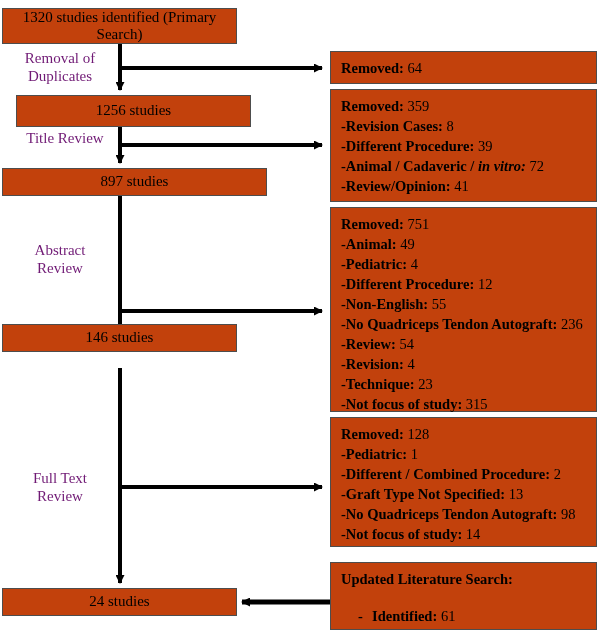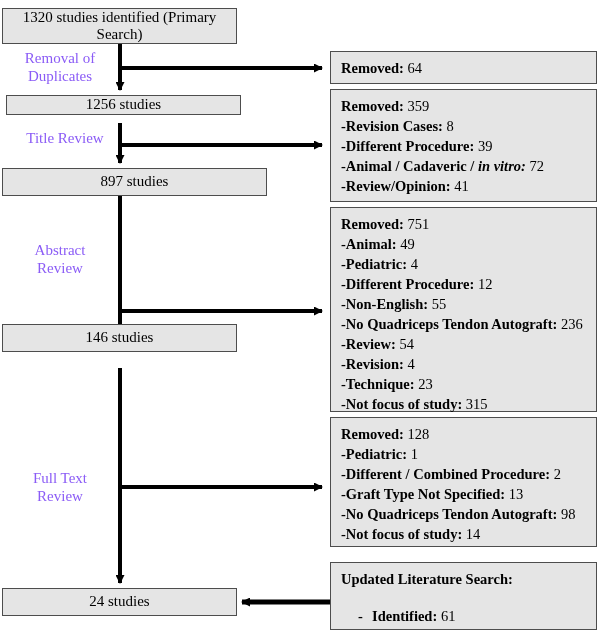--- a/index.html
+++ b/index.html
@@ -16,21 +16,21 @@
   }
   #diagram {
     position: relative;
     width: 600px;
     height: 630px;
   }
   .box {
     position: absolute;
     box-sizing: border-box;
     border: 1.5px solid #4d4d4d;
-    background: #e5e5e5;
+    background: #c2410c;
   }
   .box-center {
     display: flex;
     align-items: center;
     justify-content: center;
     text-align: center;
     font-size: 15px;
     line-height: 1.15;
     padding: 2px 6px;
   }
@@ -50,21 +50,21 @@
   }
   .box-list .row i {
     font-style: italic;
     font-weight: bold;
   }
   .stage-label {
     position: absolute;
     text-align: center;
     font-size: 15px;
     line-height: 1.18;
-    color: #8b5cf6;
+    color: #701a75;
   }
   svg.edges {
     position: absolute;
     left: 0;
     top: 0;
     width: 600px;
     height: 630px;
     pointer-events: none;
   }
   .updated-list {
@@ -134,21 +134,21 @@
 
     <g>
       <line x1="330" y1="602" x2="242" y2="602" stroke="#000000" stroke-width="5" marker-end="url(#arrow-left)"></line>
     </g>
   </svg>
 
   <div class="box box-center" style="left:2px; top:8px; width:235px; height:36px;">
     <span>1320 studies identified (Primary Search)</span>
   </div>
 
-  <div class="box box-center" style="left:6px; top:95px; width:235px; height:20px;">
+  <div class="box box-center" style="left:16px; top:95px; width:235px; height:32px;">
     <span>1256 studies</span>
   </div>
 
   <div class="box box-center" style="left:2px; top:168px; width:265px; height:28px;">
     <span>897 studies</span>
   </div>
 
   <div class="box box-center" style="left:2px; top:324px; width:235px; height:28px;">
     <span>146 studies</span>
   </div>

